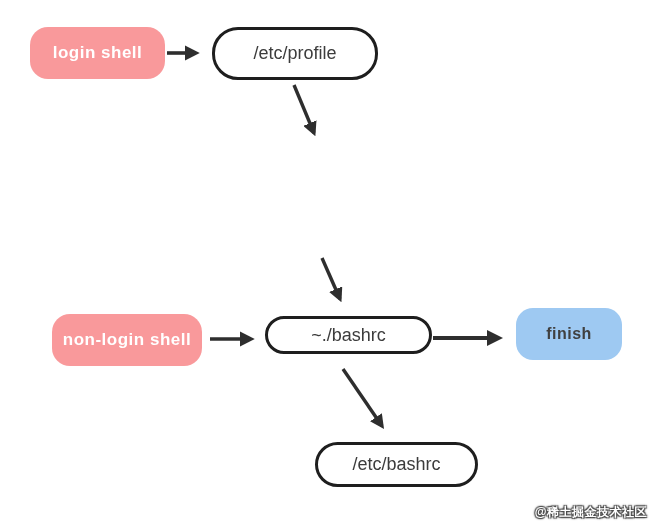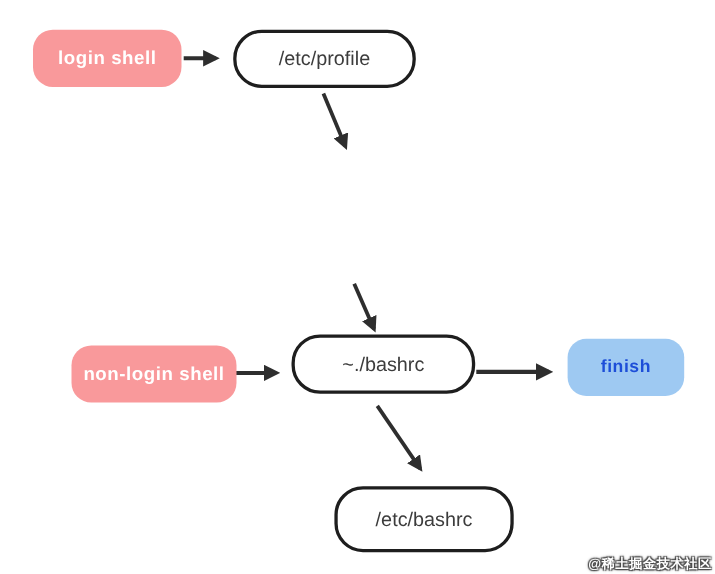--- a/index.html
+++ b/index.html
@@ -26,21 +26,21 @@
   .pill-pink{
     background:var(--pink);
     color:#ffffff;
     font-weight:bold;
     font-size:17px;
     letter-spacing:.5px;
     border-radius:18px;
   }
   .pill-blue{
     background:var(--blue);
-    color:#1d4ed8;
+    color:#404040;
     font-weight:bold;
     font-size:16px;
     letter-spacing:.5px;
     border-radius:17px;
   }
   .proc{
     background:#ffffff;
     border:3px solid var(--border);
     color:var(--ntext);
     font-size:18px;
@@ -88,30 +88,30 @@
 
   <div class="node pill-pink" style="left:30px;top:27px;width:135px;height:52px">
     <span>login shell</span>
   </div>
 
   <div class="node proc" style="left:212px;top:27px;width:166px;height:53px">
     <span>/etc/profile</span>
   </div>
 
 
-  <div class="node pill-pink" style="left:65px;top:314px;width:150px;height:52px">
+  <div class="node pill-pink" style="left:52px;top:314px;width:150px;height:52px">
     <span>non-login shell</span>
   </div>
 
-  <div class="node proc" style="left:265px;top:304px;width:167px;height:54px">
+  <div class="node proc" style="left:265px;top:316px;width:167px;height:38px">
     <span>~./bashrc</span>
   </div>
 
   <div class="node pill-blue" style="left:516px;top:308px;width:106px;height:52px">
     <span>finish</span>
   </div>
 
-  <div class="node proc" style="left:304px;top:442px;width:163px;height:60px">
+  <div class="node proc" style="left:315px;top:442px;width:163px;height:45px">
     <span>/etc/bashrc</span>
   </div>
 
   <div class="watermark">@稀土掘金技术社区</div>
 </div>
 
 </body></html>

